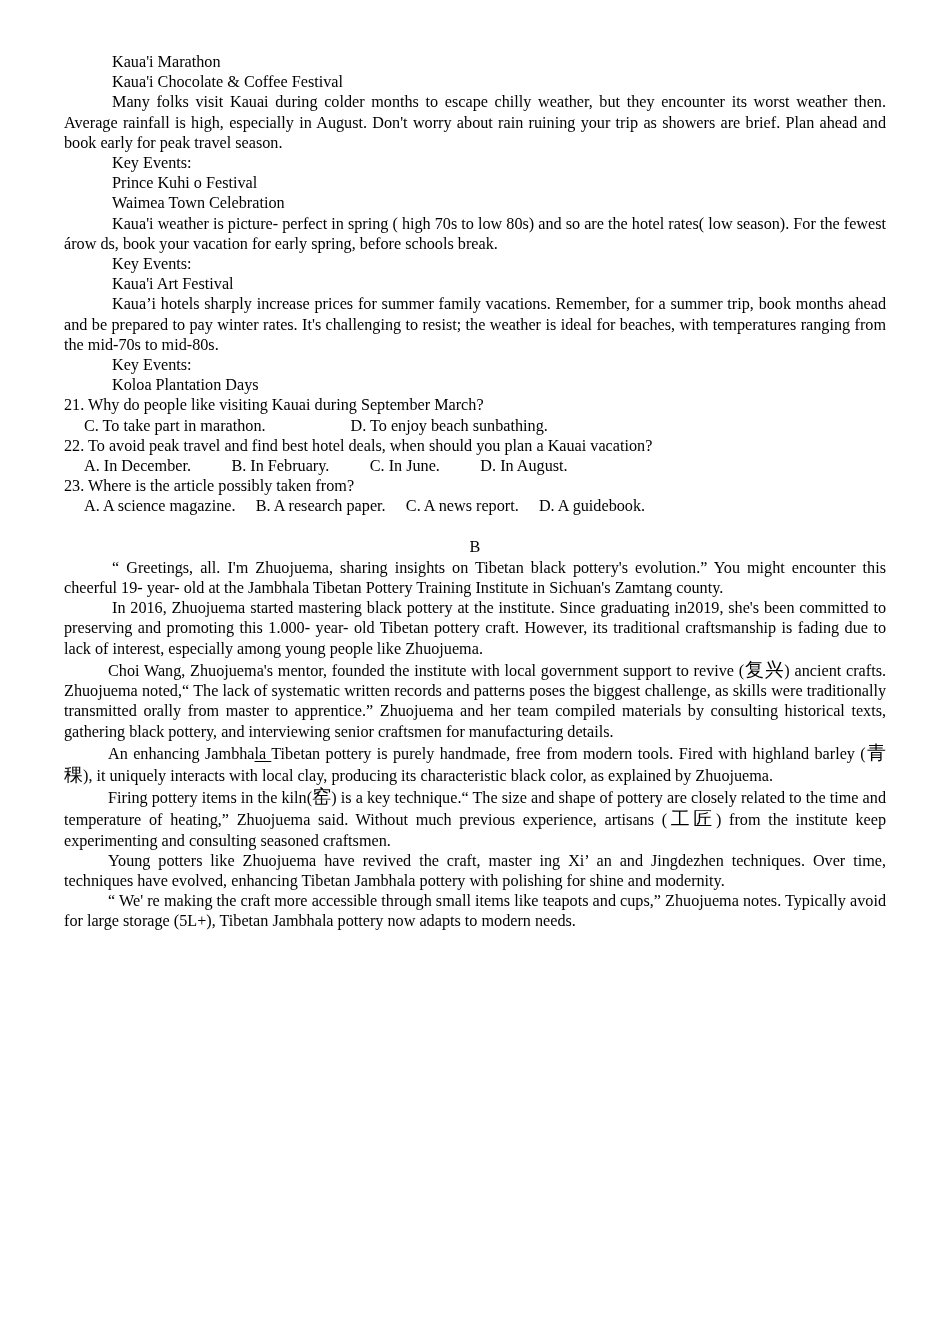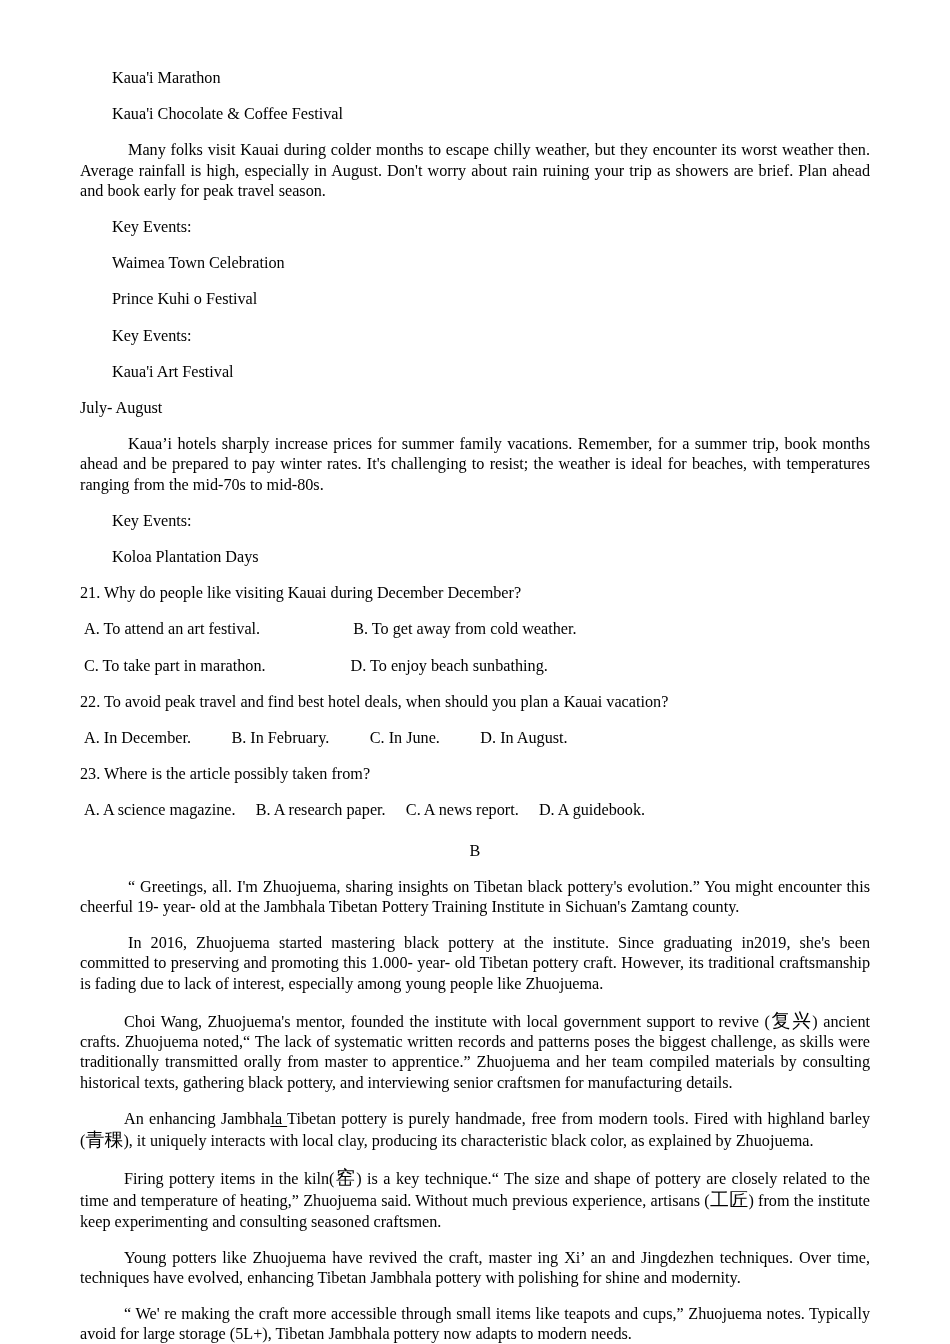--- a/index.html
+++ b/index.html
@@ -23,21 +23,21 @@
     padding: 52px 64px 0 64px;
     background: #ffffff;
   }
   .doc {
     font-size: 16.2px;
     line-height: 20.2px;
     text-align: justify;
     text-justify: inter-word;
   }
   p {
-    margin: 16px;
+    margin: 0;
     padding: 0;
   }
   .indent {
     text-indent: 48px;
   }
   .evt {
     margin-left: 48px;
     text-indent: 0;
     text-align: left;
   }
@@ -80,33 +80,32 @@
 <body>
 
 <div class="page">
   <div class="doc">
 
     <p class="evt">Kaua'i Marathon</p>
     <p class="evt">Kaua'i Chocolate &amp; Coffee Festival</p>
 
     <p class="indent">Many folks visit Kauai during colder months to escape chilly weather, but they encounter its worst weather then. Average rainfall is high, especially in August. Don't worry about rain ruining your trip as showers are brief. Plan ahead and book early for peak travel season.</p>
     <p class="evt">Key Events:</p>
+    <p class="evt">Prince Kuhi o Festival</p>
     <p class="evt">Waimea Town Celebration</p>
-    <p class="evt">Prince Kuhi o Festival</p>
 
+    <p class="indent">Kaua'i weather is picture- perfect in spring ( high 70s to low 80s) and so are the hotel rates( low season). For the fewest árow ds, book your vacation for early spring, before schools break.</p>
     <p class="evt">Key Events:</p>
     <p class="evt">Kaua'i Art Festival</p>
 
-    <p class="heading-line">July- August</p>
     <p class="indent">Kaua’i hotels sharply increase prices for summer family vacations. Remember, for a summer trip, book months ahead and be prepared to pay winter rates. It's challenging to resist; the weather is ideal for beaches, with temperatures ranging from the mid-70s to mid-80s.</p>
     <p class="evt"> Key Events:</p>
     <p class="evt"> Koloa Plantation Days</p>
 
-    <p class="q-line">21. Why do people like visiting Kauai during December December?</p>
-    <p class="opt-row">A. To attend an art festival.                       B. To get away from cold weather.</p>
+    <p class="q-line">21. Why do people like visiting Kauai during September March?</p>
     <p class="opt-row">C. To take part in marathon.                     D. To enjoy beach sunbathing.</p>
 
     <p class="q-line">22. To avoid peak travel and find best hotel deals, when should you plan a Kauai vacation?</p>
     <p class="opt-row">A. In December.          B. In February.          C. In June.          D. In August.</p>
 
     <p class="q-line">23. Where is the article possibly taken from?</p>
     <p class="opt-row">A. A science magazine.     B. A research paper.     C. A news report.     D. A guidebook.</p>
 
     <p class="section-letter">B</p>
 

